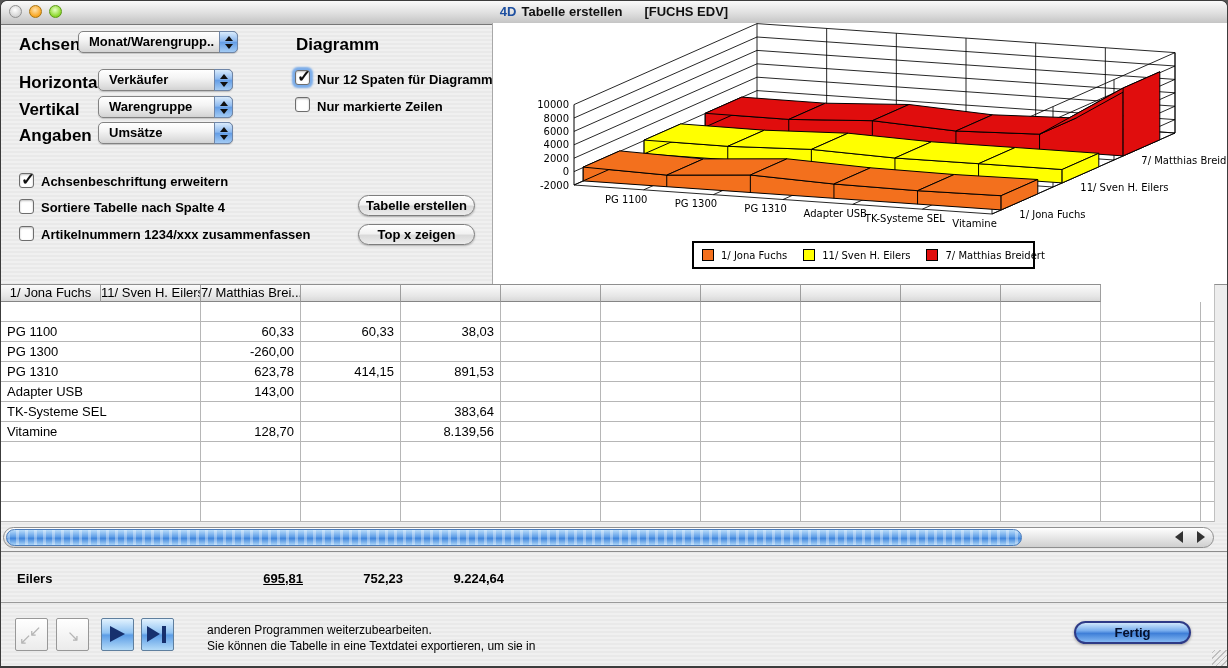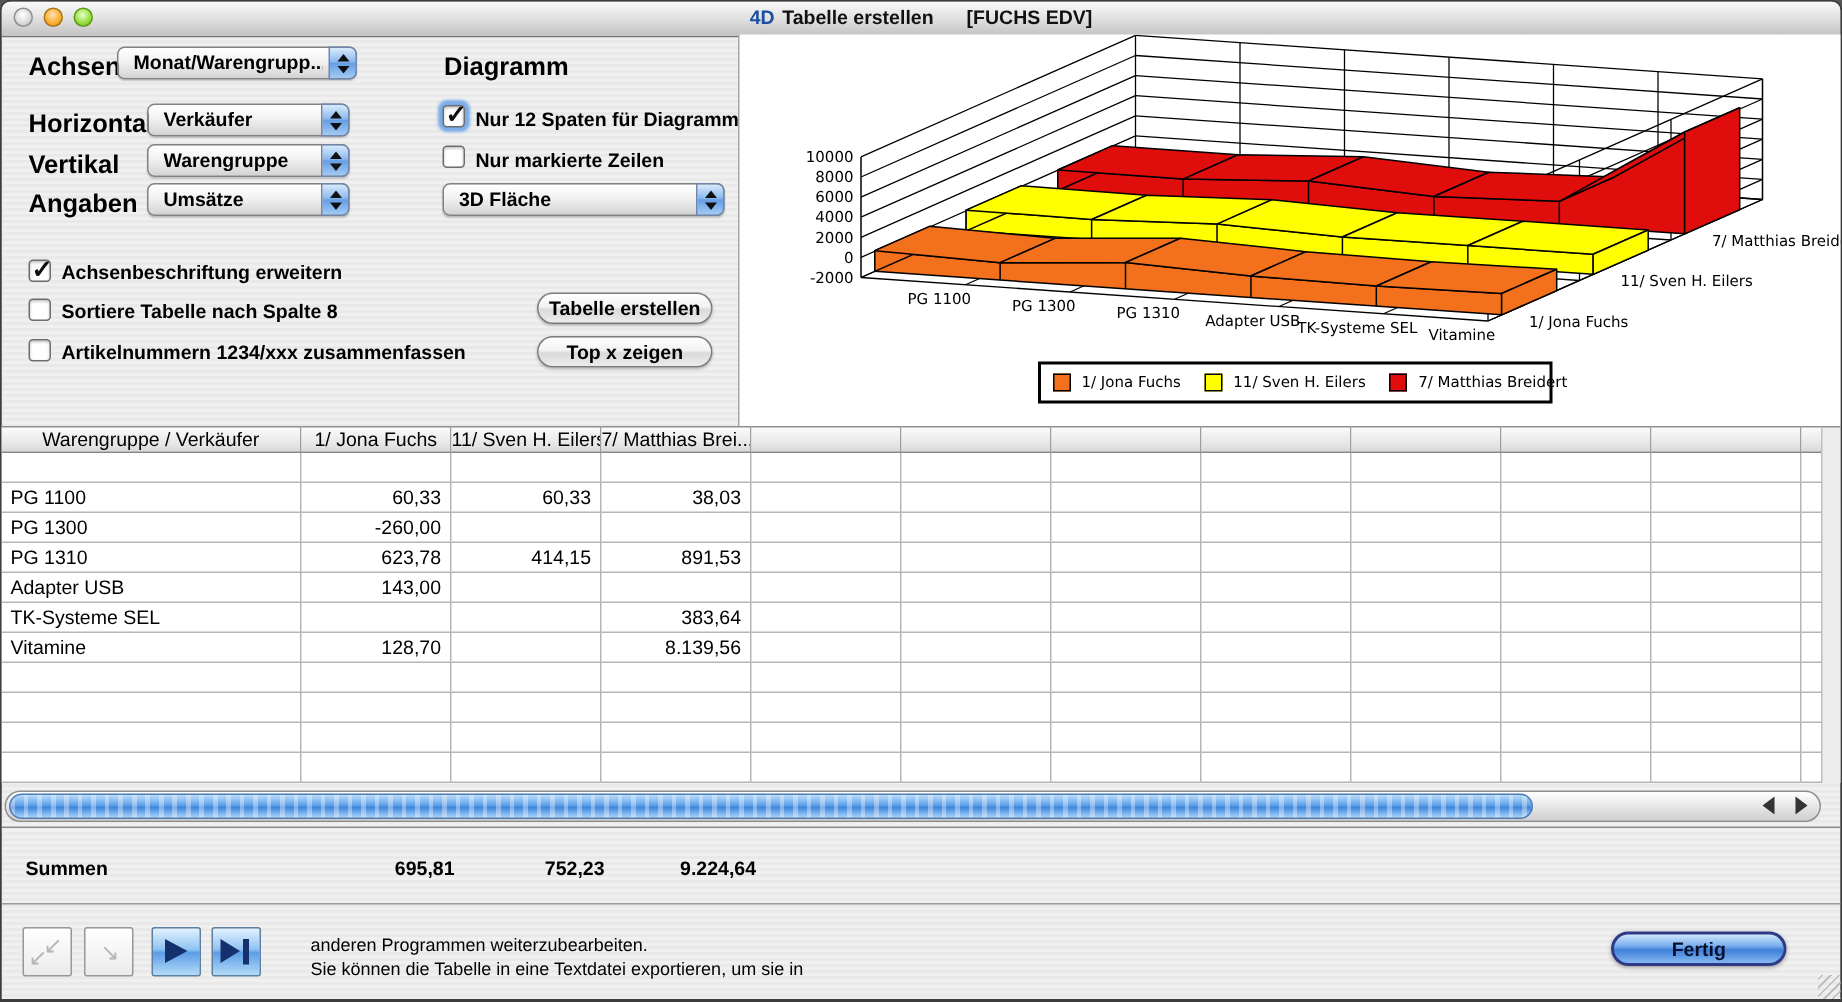--- a/index.html
+++ b/index.html
@@ -130,32 +130,25 @@
   <div class="chklbl" style="left:316px;top:98px;">Nur markierte Zeilen</div>
 
   <div class="lbl" style="left:18px;top:125px;">Angaben</div>
   <div class="popup" style="left:97px;top:121px;width:135px;">
     <span class="txt">Umsätze</span>
     <span class="cap">
         <span class="up"></span>
         <span class="dn"></span>
       </span>
   </div>
-  <div class="popup" style="left:294px;top:121px;width:188px;">
-    <span class="txt">3D Fläche</span>
-    <span class="cap">
-        <span class="up"></span>
-        <span class="dn"></span>
-      </span>
-  </div>
 
   <div class="chk checked" style="left:18px;top:172px;"></div>
   <div class="chklbl" style="left:40px;top:173px;">Achsenbeschriftung erweitern</div>
   <div class="chk" style="left:18px;top:198px;"></div>
-  <div class="chklbl" style="left:40px;top:199px;">Sortiere Tabelle nach Spalte 8</div>
+  <div class="chklbl" style="left:40px;top:199px;">Sortiere Tabelle nach Spalte 4</div>
   <div class="chk" style="left:18px;top:225px;"></div>
   <div class="chklbl" style="left:40px;top:226px;">Artikelnummern 1234/xxx zusammenfassen</div>
 
   <div class="abtn" style="left:357px;top:194px;width:117px;">Tabelle erstellen</div>
   <div class="abtn" style="left:357px;top:223px;width:117px;">Top x zeigen</div>
 
   <div class="chart-panel">
     <svg id="chart-svg" width="736" height="261" viewBox="0 0 736 261">
         <line x1="81" y1="162" x2="264" y2="81" stroke="#000" stroke-width="0.85"></line>
         <line x1="150.66666666666666" y1="166.83333333333334" x2="333.66666666666663" y2="85.83333333333334" stroke="#000" stroke-width="0.85"></line>
@@ -265,21 +258,20 @@
         </div>
         <div class="leg-item">
           <span class="leg-swatch" style="background: rgb(224, 13, 13);"></span>
           <span>7/ Matthias Breidert</span>
         </div>
       </div>
   </div>
 
   <div class="tbl">
     <div class="thead" id="thead">
-        <div class="th" style="width: 200px;">Warengruppe / Verkäufer</div>
         <div class="th" style="width: 100px;">1/ Jona Fuchs</div>
         <div class="th" style="width: 100px;">11/ Sven H. Eilers</div>
         <div class="th" style="width: 100px;">7/ Matthias Brei...</div>
         <div class="th" style="width: 100px;"></div>
         <div class="th" style="width: 100px;"></div>
         <div class="th" style="width: 100px;"></div>
         <div class="th" style="width: 100px;"></div>
         <div class="th" style="width: 100px;"></div>
         <div class="th" style="width: 100px;"></div>
         <div class="th" style="width: 100px;"></div>
@@ -444,22 +436,22 @@
   </div>
   <div class="gutter"></div>
 
   <div class="hsb">
     <div class="thumb"></div>
     <div class="sb-arr left"></div>
     <div class="sb-arr right"></div>
   </div>
 
   <div class="sep" style="top:550px;"></div>
-  <div class="sum-label">Summen</div>
-  <div class="sum-val" style="left:202px;">695,81</div>
+  <div class="sum-label">Eilers</div>
+  <div class="sum-val" style="left:202px;text-decoration:underline;">695,81</div>
   <div class="sum-val" style="left:302px;">752,23</div>
   <div class="sum-val" style="left:403px;">9.224,64</div>
   <div class="sep" style="top:601px;background:#9a9a9a;"></div>
 
   <div class="navb" style="left:14px;">
     <span class="gray-glyph" style="left:3px;top:12px;">↙</span>
     <span class="gray-glyph" style="left:13px;top:4px;">↙</span>
   </div>
   <div class="navb" style="left:55px;">
     <span class="gray-glyph" style="left:10px;top:9px;">↘</span>

